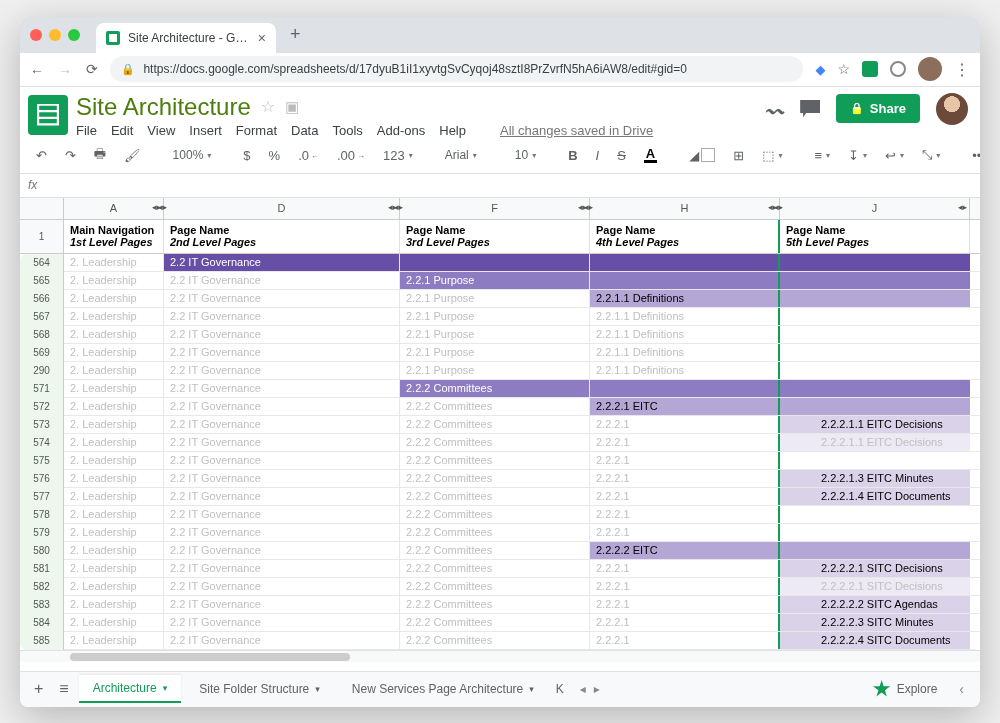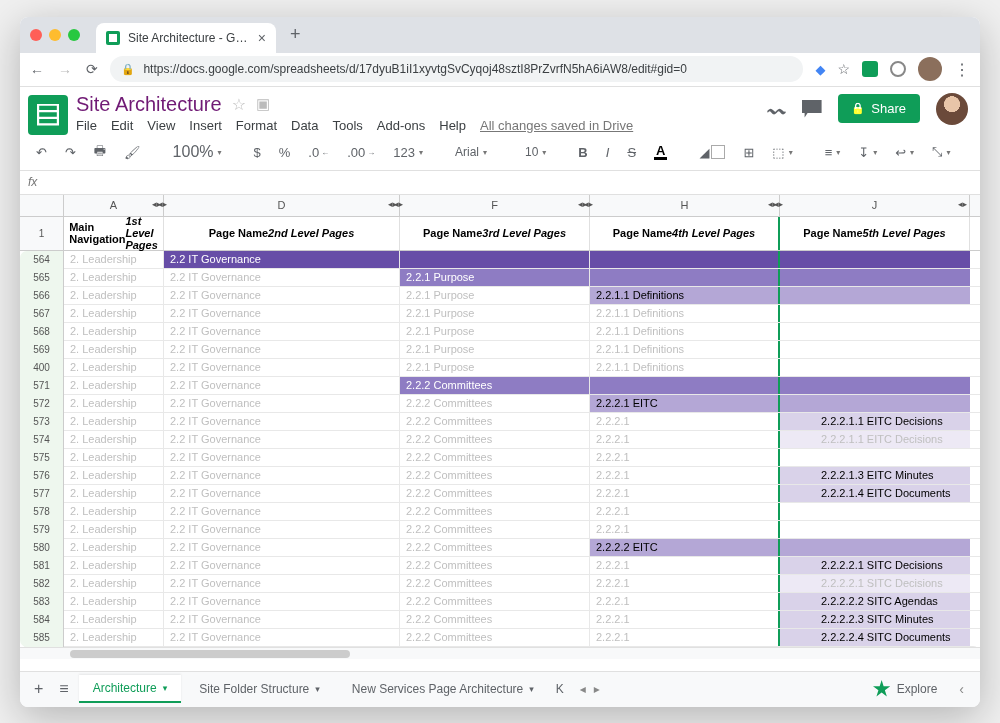--- a/index.html
+++ b/index.html
@@ -27,38 +27,38 @@
   .avatar-br { width:24px; height:24px; border-radius:50%; background:#8b6f5c; }
   .dots { font-size:16px; }
   
   
   .doc-header { display:flex; align-items:flex-start; padding:6px 12px 0 8px; gap:8px; }
   .sheets-logo { width:40px; height:40px; background:#0f9d58; border-radius:4px; display:flex; align-items:center; justify-content:center; margin-top:2px; }
   .sheets-logo::after { content:""; width:22px; height:22px; background:#fff; display:block;
     clip-path: polygon(0 0,100% 0,100% 100%,0 100%,0 0, 10% 10%,10% 30%,90% 30%,90% 10%,10% 10%, 10% 40%,10% 60%,90% 60%,90% 40%,10% 40%, 10% 70%,10% 90%,90% 90%,90% 70%,10% 70%); }
   .doc-title-wrap { flex:1; }
   .doc-title-row { display:flex; align-items:center; gap:10px; }
-  .doc-title { font-size:20px; color:#701a75; }
+  .doc-title { font-size:24px; color:#4d7c0f; }
   .star-icon { color:#bbb; font-size:16px; }
   .folder-icon { color:#bbb; font-size:15px; }
   .menubar { display:flex; gap:14px; font-size:13px; color:#3c4043; margin-top:2px; align-items:center; }
-  .menubar .saved { color:#777; text-decoration:underline; margin-left:0; }
+  .menubar .saved { color:#777; text-decoration:underline; margin-left:20px; }
   .header-right { display:flex; align-items:center; gap:16px; }
   .trend-icon { color:#5f6368; font-size:18px; }
   .comment-icon { width:20px; height:18px; background:#5f6368; clip-path: polygon(0 0,100% 0,100% 75%,30% 75%,15% 100%,15% 75%,0 75%); }
-  .share-btn { background:#0f9d58; color:#fff; border:none; border-radius:4px; padding:7px 14px; font-size:13px; font-weight:400; display:flex; align-items:center; gap:6px; }
+  .share-btn { background:#0f9d58; color:#fff; border:none; border-radius:4px; padding:7px 14px; font-size:13px; font-weight:700; display:flex; align-items:center; gap:6px; }
   .share-btn::before { content:"🔒"; font-size:11px; filter:brightness(3); }
   .user-avatar { width:32px; height:32px; border-radius:50%; background: radial-gradient(circle at 50% 35%, #e8c5a8 30%, #6b4a3a 31%); }
   
   
   .toolbar { display:flex; align-items:center; padding:4px 10px; gap:6px; border-bottom:1px solid #e0e0e0; color:#5f6368; font-size:13px; height:36px; }
   .tb-sep { width:1px; height:20px; background:#e0e0e0; margin:0 4px; }
   .tb-btn { padding:4px 6px; display:flex; align-items:center; gap:2px; cursor:pointer; }
   .caret::after { content:"▾"; font-size:8px; margin-left:2px; color:#777; }
-  .zoom { font-size:16px; }
+  .zoom { font-size:12px; }
   .font-sel { font-size:12px; min-width:50px; }
   .fontsize { font-size:12px; }
   .color-A { font-weight:bold; color:#000; border-bottom:3px solid #000; padding:0 2px; line-height:12px; }
   .fill-btn { display:flex; align-items:center; }
   .fill-sw { width:14px; height:14px; background:#fff; border:1px solid #aaa; }
   
   
   .fx-bar { display:flex; align-items:center; height:24px; border-bottom:1px solid #e0e0e0; padding:0 8px; color:#777; font-style:italic; font-size:12px;text-align:right; }
   .fx-label { margin-right:8px; font-style:italic; }
   
@@ -70,21 +70,21 @@
   .ch.A { width:100px; } 
   .ch.D { width:236px; }
   .ch.F { width:190px; }
   .ch.H { width:190px; }
   .ch.J { width:190px; }
   .col-collapse { position:absolute; left:-6px; top:4px; font-size:9px; color:#555; }
   .col-collapse.right { left:auto; right:2px; }
   
   .header-row { display:flex; height:34px; border-bottom:1px solid #ccc; font-size:11px; }
   .rh { width:44px; border-right:1px solid #ccc; background:#f8f9fa; display:flex; align-items:center; justify-content:center; color:#555; font-size:10px; }
-  .hc { border-right:1px solid #e0e0e0; padding:2px 6px; display:flex; justify-content:center;align-items:center; }
+  .hc { border-right:1px solid #e0e0e0; padding:2px 6px; display:flex; flex-direction:column; justify-content:center; }
   .hc .l1 { font-weight:bold; color:#000; }
   .hc .l2 { font-style:italic; font-weight:bold; color:#000; }
   .hc.A { width:100px; } .hc.D { width:236px; } .hc.F{width:190px;} .hc.H{width:190px;} .hc.J{width:190px;}
   
   .data-rows { overflow:hidden;border-radius:7px; }
   .row { display:flex; height:18px; font-size:11px; border-bottom:1px solid #e8e8e8; }
   .row .rh { height:18px; background:#eef7ee; }
   .cell { border-right:1px solid #e8e8e8; padding:1px 6px; display:flex; align-items:center; overflow:hidden; white-space:nowrap; }
   .cell.A { width:100px; } .cell.D{width:236px;} .cell.F{width:190px;} .cell.H{width:190px;} .cell.J{width:190px; border-right:none;padding-left:41px; }
   .ghost { color:#bfbfbf; }
@@ -328,21 +328,21 @@
         </div>
         <div class="row">
           <div class="rh">569</div>
           <div class="cell A ghost">2. Leadership</div>
           <div class="cell D ghost">2.2 IT Governance</div>
           <div class="cell F ghost">2.2.1 Purpose</div>
           <div class="cell H ghost green-border">2.2.1.1 Definitions</div>
           <div class="cell J "></div>
         </div>
         <div class="row">
-          <div class="rh">400</div>
+          <div class="rh">290</div>
           <div class="cell A ghost">2. Leadership</div>
           <div class="cell D ghost">2.2 IT Governance</div>
           <div class="cell F ghost">2.2.1 Purpose</div>
           <div class="cell H ghost green-border">2.2.1.1 Definitions</div>
           <div class="cell J "></div>
         </div>
         <div class="row">
           <div class="rh">571</div>
           <div class="cell A ghost">2. Leadership</div>
           <div class="cell D ghost">2.2 IT Governance</div>

